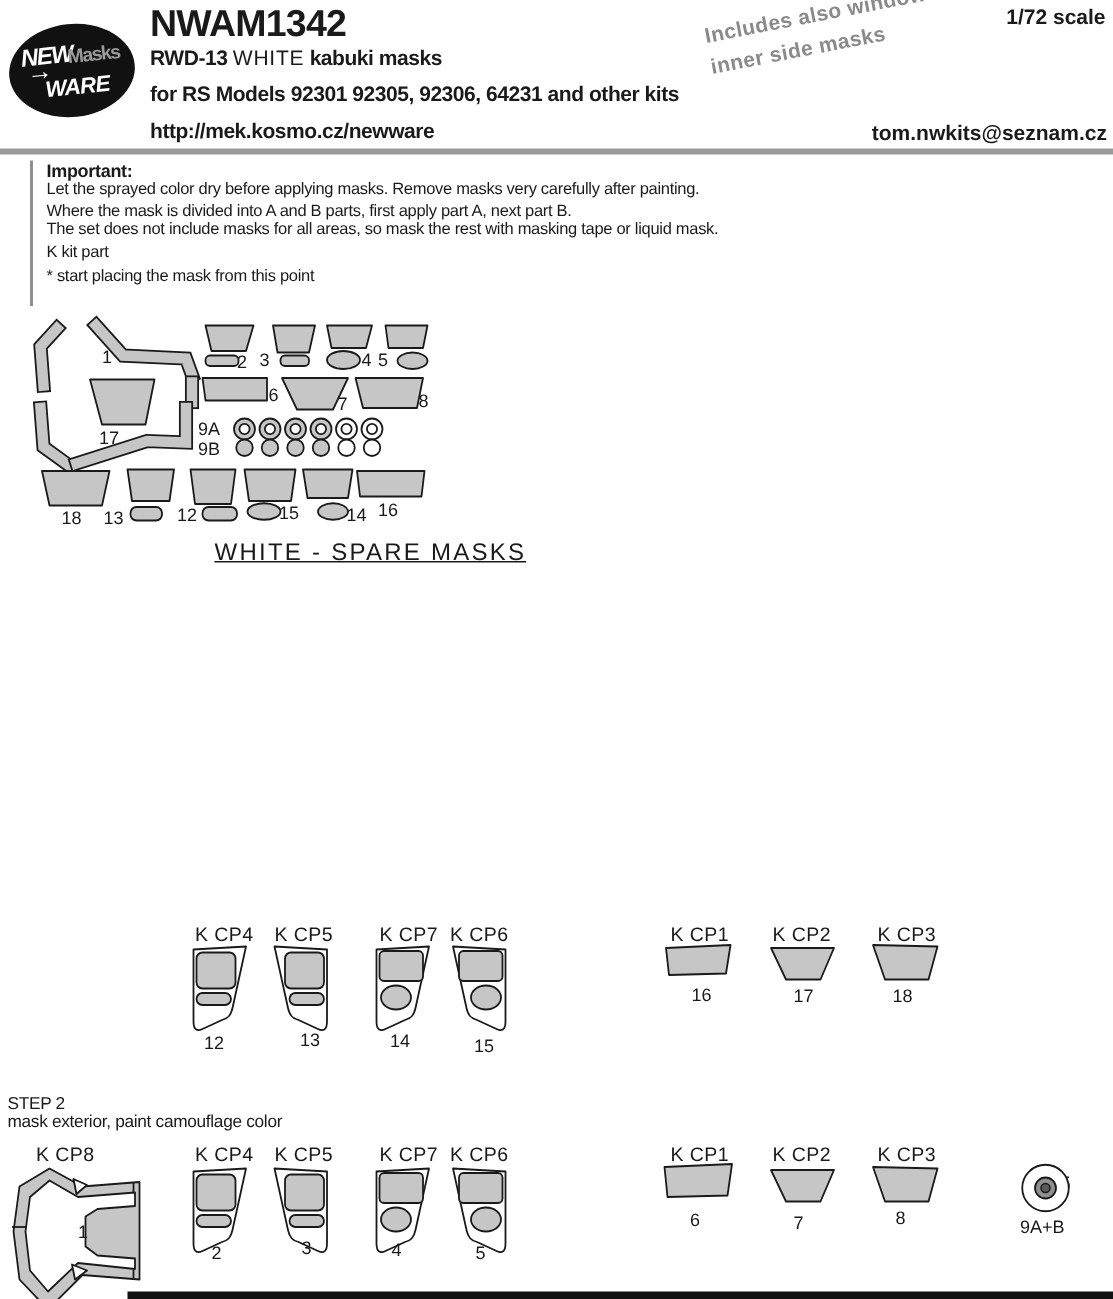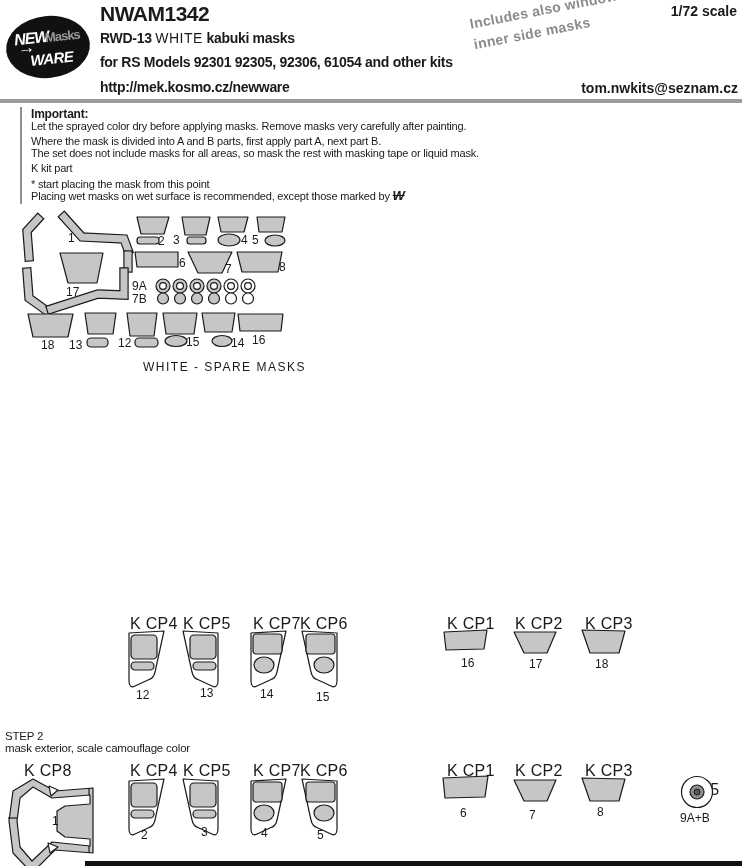--- a/index.html
+++ b/index.html
@@ -5,38 +5,38 @@
   html,body{margin:0;padding:0;background:#e8e8e8;}
   .page{position:relative;width:742px;height:866px;background:#ffffff;overflow:hidden;
         font-family:"Liberation Sans",sans-serif;color:#1a1a1a;}
   
   .logo{position:absolute;left:6px;top:16px;width:84px;height:62px;background:#111;
         border-radius:50%;transform:rotate(-6deg);color:#fff;}
   .logo .new{position:absolute;left:9px;top:12px;font-style:italic;font-weight:bold;font-size:16px;letter-spacing:-1px;}
   .logo .masks{position:absolute;left:40px;top:14px;color:#9a9a9a;font-weight:bold;font-size:13px;letter-spacing:-1px;}
   .logo .arrow{position:absolute;left:12px;top:20px;font-size:17px;color:#fff;letter-spacing:-2px;}
   .logo .ware{position:absolute;left:23px;top:34px;font-style:italic;font-weight:bold;font-size:15px;letter-spacing:-0.5px;}
-  .code{position:absolute;left:100px;top:2px;font-size:21px;font-weight:bold;letter-spacing:-0.5px;}
+  .code{position:absolute;left:100px;top:2px;font-size:25px;font-weight:bold;letter-spacing:-0.5px;}
   .scale{position:absolute;right:5px;top:3px;font-size:14px;font-weight:bold;text-align:center;}
   .h2line{position:absolute;left:100px;font-size:14px;font-weight:bold;letter-spacing:-0.3px;}
   .h2line .em{font-weight:400;letter-spacing:0.5px;}
   .email{position:absolute;right:4px;top:80px;font-size:14px;font-weight:bold;}
   .rotnote{position:absolute;left:468px;top:14px;color:#8a8a8a;font-size:14px;font-weight:bold;
            letter-spacing:0.3px;transform:rotate(-11deg);transform-origin:left top;line-height:21px;}
   .divider{position:absolute;left:0;top:99px;width:742px;height:4px;background:#9b9b9b;}
   .vmark{position:absolute;left:20px;top:107px;width:2px;height:97px;background:#8f8f8f;}
   .botbar{position:absolute;left:85px;top:861px;width:657px;height:5px;background:#111;}
   
   .imp{position:absolute;left:31px;top:109px;width:600px;font-size:11px;line-height:11.5px;letter-spacing:-0.2px;}
   .imp .head{font-weight:bold;font-size:12px;}
   .imp .gap{margin-top:4px;}
   .wetmark{font-weight:bold;font-style:italic;font-size:13px;text-decoration:line-through;}
   .num{position:absolute;font-size:12px;}
-  .plbl{position:absolute;font-size:16px;letter-spacing:0.3px;}
-  .caption{position:absolute;left:143px;top:360px;font-size:12px;letter-spacing:1.5px;}
+  .plbl{position:absolute;font-size:13px;letter-spacing:0.3px;}
+  .caption{position:absolute;left:143px;top:360px;font-size:16px;letter-spacing:1.5px;text-decoration:underline;}
   .sectitle{position:absolute;left:5px;font-size:11.5px;line-height:12px;letter-spacing:-0.2px;}
   
   svg{position:absolute;overflow:visible;}
   .gfill{fill:#c6c6c6;stroke:#1a1a1a;stroke-width:1.2;stroke-linejoin:round;}
   .wfill{fill:#ffffff;stroke:#1a1a1a;stroke-width:1.2;stroke-linejoin:round;}
   .bandK{fill:none;stroke:#1a1a1a;stroke-width:9.4;stroke-linecap:square;stroke-linejoin:miter;}
   .bandG{fill:none;stroke:#c6c6c6;stroke-width:7;stroke-linecap:square;stroke-linejoin:miter;}
   .mir{transform:scaleX(-1);}
   .tick{stroke:#1a1a1a;stroke-width:1.2;}
 </style>
@@ -47,38 +47,37 @@
 
   <div class="logo">
     <span class="new">NEW</span>
     <span class="masks">Masks</span>
     <span class="arrow">→</span>
     <span class="ware">WARE</span>
   </div>
   <div class="code">NWAM1342</div>
   <div class="scale">1/72 scale</div>
   <div class="h2line" style="top:30px"><span>RWD-13 </span><span class="em">WHITE</span><span> kabuki masks</span></div>
-  <div class="h2line" style="top:54px">for RS Models 92301 92305, 92306, 61054 and other kits</div>
+  <div class="h2line" style="top:54px">for RS Models 92301 92305, 92306, 64231 and other kits</div>
   <div class="h2line" style="top:79px">http://mek.kosmo.cz/newware</div>
   <div class="email">tom.nwkits@seznam.cz</div>
   <div class="rotnote">
     <div>Includes also windows</div>
     <div>inner side masks</div>
   </div>
   <div class="divider"></div>
   <div class="vmark"></div>
 
   <div class="imp">
     <div class="head">Important:</div>
     <div>Let the sprayed color dry before applying masks. Remove masks very carefully after painting.</div>
     <div class="gap">Where the mask is divided into A and B parts, first apply part A, next part B.</div>
     <div>The set does not include masks for all areas, so mask the rest with masking tape or liquid mask.</div>
     <div class="gap">K kit part</div>
     <div class="gap">* start placing the mask from this point</div>
-    <div><span>Placing wet masks on wet surface is recommended, except those marked by</span> <span class="wetmark">W</span></div>
   </div>
 
   <svg style="left:20px;top:210px" width="270" height="165" viewBox="0 0 270 165">
 
     <path class="bandK" d="M18,9 L7,21 L9,47"></path>
     <path class="bandG" d="M18,9 L7,21 L9,47"></path>
     <path class="bandK" d="M44,7 L62,27 L104,29 L108,40"></path>
     <path class="bandG" d="M44,7 L62,27 L104,29 L108,40"></path>
     <path class="bandK" d="M108,45 L108,58"></path>
     <path class="bandG" d="M108,45 L108,58"></path>
@@ -140,21 +139,21 @@
   <div class="num" style="left:68px;top:231px">1</div>
   <div class="num" style="left:66px;top:285px">17</div>
   <div class="num" style="left:158px;top:234px">2</div>
   <div class="num" style="left:173px;top:233px">3</div>
   <div class="num" style="left:241px;top:233px">4</div>
   <div class="num" style="left:252px;top:233px">5</div>
   <div class="num" style="left:179px;top:256px">6</div>
   <div class="num" style="left:225px;top:262px">7</div>
   <div class="num" style="left:279px;top:260px">8</div>
   <div class="num" style="left:132px;top:279px">9A</div>
-  <div class="num" style="left:132px;top:292px">7B</div>
+  <div class="num" style="left:132px;top:292px">9B</div>
   <div class="num" style="left:41px;top:338px">18</div>
   <div class="num" style="left:69px;top:338px">13</div>
   <div class="num" style="left:118px;top:336px">12</div>
   <div class="num" style="left:186px;top:335px">15</div>
   <div class="num" style="left:231px;top:336px">14</div>
   <div class="num" style="left:252px;top:333px">16</div>
   <div class="caption">WHITE - SPARE MASKS</div>
 
 
   <div class="plbl" style="left:130px;top:615px">K CP4</div>
@@ -195,21 +194,21 @@
     <polygon class="gfill" points="4,7 47,5 44,24 6,25"></polygon>
     <polygon class="gfill" points="74,7 116,7 107,28 84,28"></polygon>
     <polygon class="gfill" points="142,5 185,6 179,28 150,28"></polygon>
   </svg>
   <div class="num" style="left:461px;top:656px">16</div>
   <div class="num" style="left:529px;top:657px">17</div>
   <div class="num" style="left:595px;top:657px">18</div>
 
   <div class="sectitle" style="top:730px">
     <div>STEP 2</div>
-    <div>mask exterior, scale camouflage color</div>
+    <div>mask exterior, paint camouflage color</div>
   </div>
 
   <div class="plbl" style="left:24px;top:762px">K CP8</div>
   <svg style="left:5px;top:773px" width="95" height="93" viewBox="0 0 95 93">
     <path class="gfill" fill-rule="evenodd" d="M28,6 L50,18 L88,15 L88,80 L50,77 L27,100 L8,80 L4,48 L8,18 Z
          M28,14 L47,25 L85,22 L85,31 L60,33 L52,38 L52,58 L60,64 L85,66 L85,73 L47,69 L27,88 L15,74 L12,48 L15,25 Z"></path>
     <line class="tick" x1="3" y1="45" x2="13" y2="45"></line>
     <line class="tick" x1="84" y1="15" x2="84" y2="22"></line>
     <line class="tick" x1="84" y1="73" x2="84" y2="80"></line>
     <polygon class="wfill" points="44,13 53,17 46,23"></polygon>

